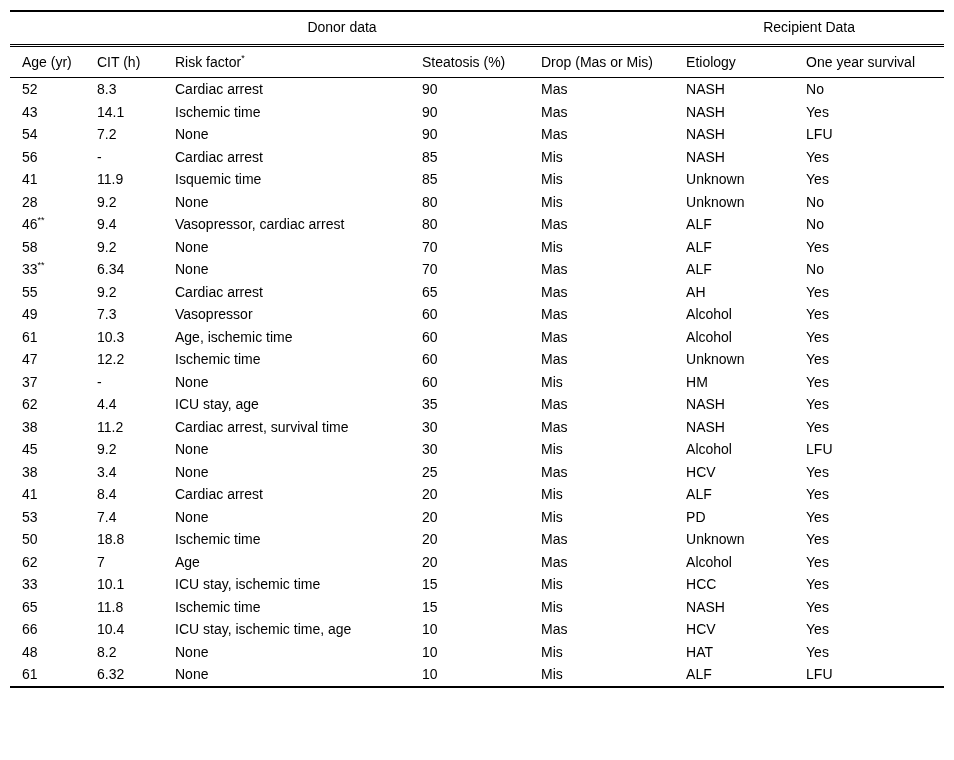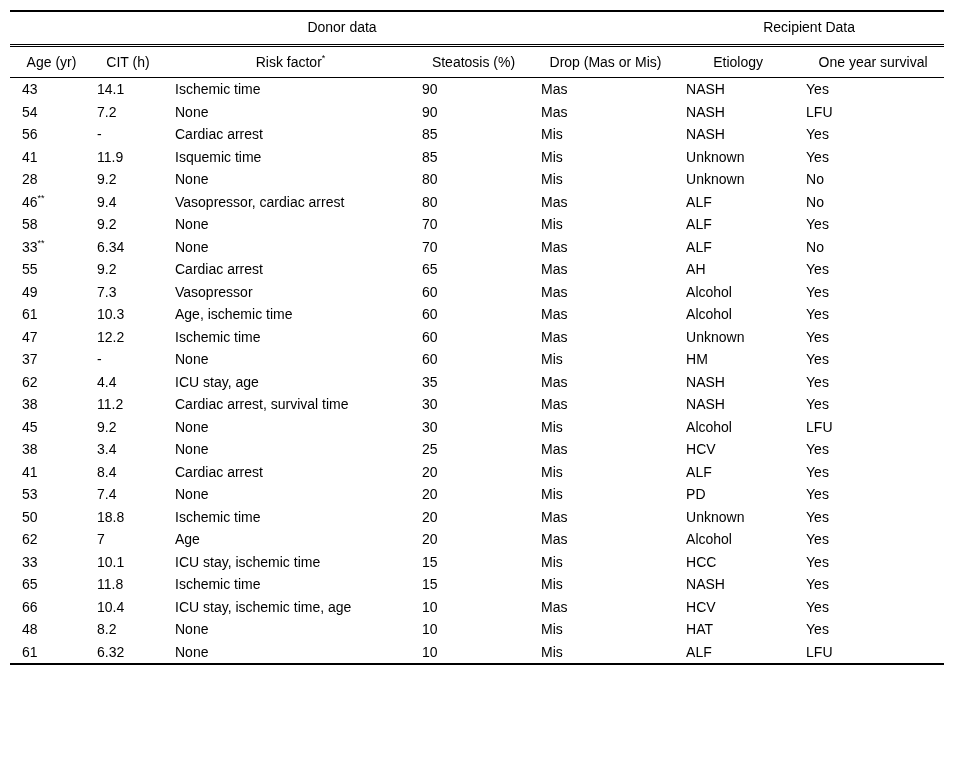--- a/index.html
+++ b/index.html
@@ -29,21 +29,21 @@
     font-weight: 400;
     text-align: center;
     font-size: 14px;
     padding: 7px 0 9px 0;
     border-bottom: 3px double #000;
     white-space: nowrap;
     overflow: hidden;
   }
   tr.col-row th {
     font-weight: 400;
-    text-align: center;
+    text-align: left;
     font-size: 14px;
     padding: 7px 4px 7px 12px;
     border-bottom: 1px solid #000;
     white-space: nowrap;
     overflow: hidden;
   }
   tbody td {
     font-size: 14px;
     line-height: 16.5px;
     padding: 3px 4px 3px 12px;
@@ -80,20 +80,29 @@
           <th class="col-1">CIT (h)</th>
           <th class="col-2">Risk factor<sup>*</sup></th>
           <th class="col-3">Steatosis (%)</th>
           <th class="col-4">Drop (Mas or Mis)</th>
           <th class="col-5">Etiology</th>
           <th class="col-6">One year survival</th>
         </tr>
     </thead>
     <tbody id="table-body">
         <tr>
+          <td class="col-0">52</td>
+          <td class="col-1">8.3</td>
+          <td class="col-2">Cardiac arrest</td>
+          <td class="col-3">90</td>
+          <td class="col-4">Mas</td>
+          <td class="col-5">NASH</td>
+          <td class="col-6">No</td>
+        </tr>
+        <tr>
           <td class="col-0">43</td>
           <td class="col-1">14.1</td>
           <td class="col-2">Ischemic time</td>
           <td class="col-3">90</td>
           <td class="col-4">Mas</td>
           <td class="col-5">NASH</td>
           <td class="col-6">Yes</td>
         </tr>
         <tr>
           <td class="col-0">54</td>

